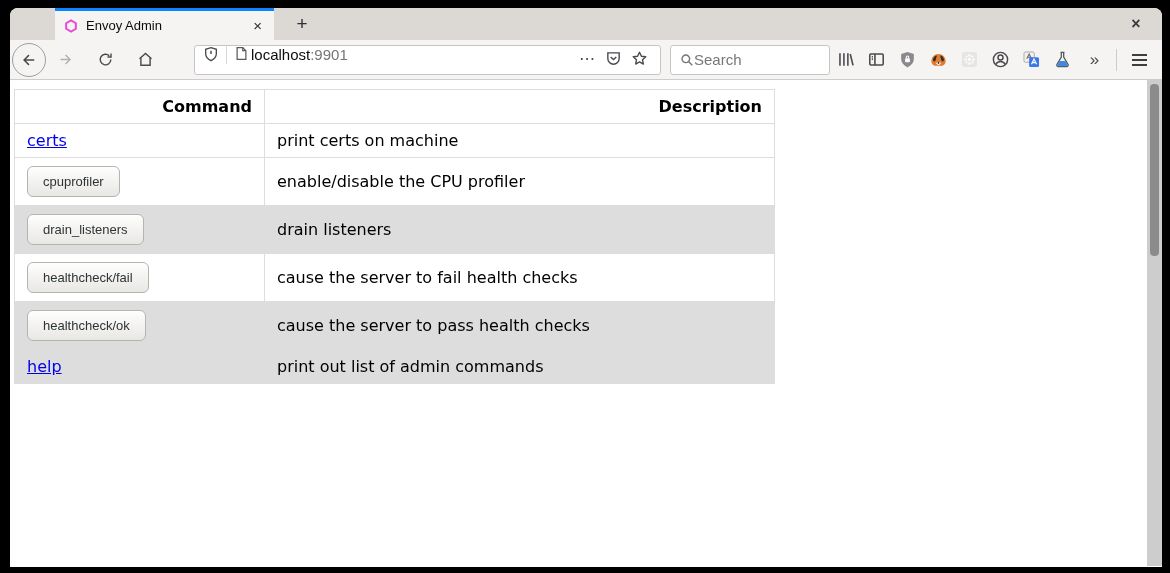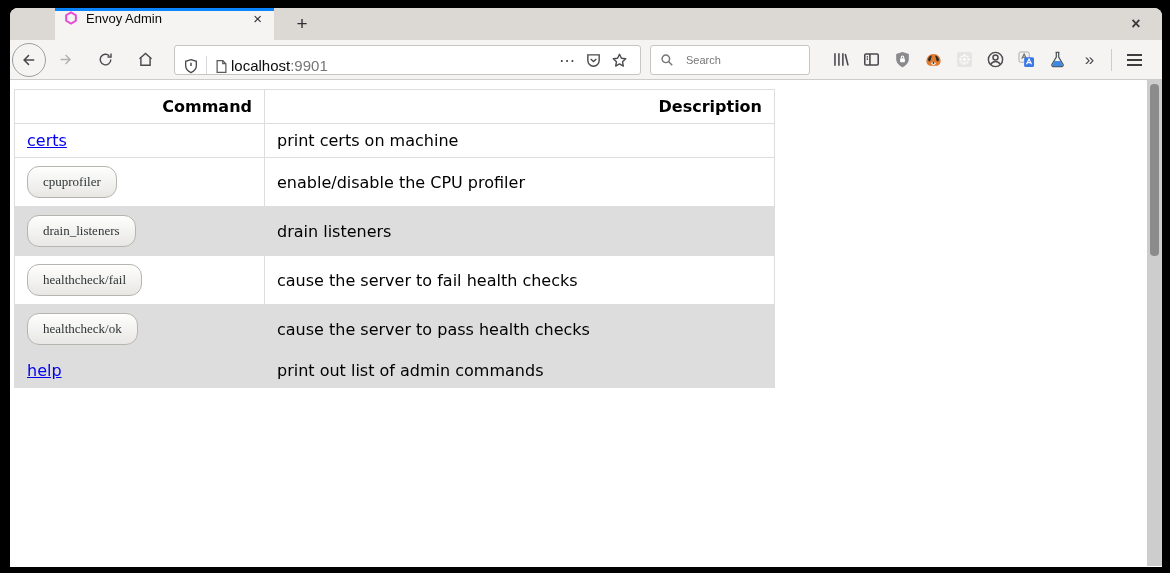--- a/index.html
+++ b/index.html
@@ -15,21 +15,21 @@
   *{margin:0;padding:0;box-sizing:border-box;}
   html,body{width:1170px;height:573px;background:#000;overflow:hidden;
     font-family:"Liberation Sans","DejaVu Sans",sans-serif;}
   .window{position:absolute;left:10px;top:8px;width:1152px;height:559px;
     border-radius:8px 8px 0 0;overflow:hidden;background:#fff;}
 
   
   .tabbar{position:relative;height:32px;background:var(--tabbar-bg);}
   .tab{position:absolute;left:45px;top:0;width:219px;height:32px;
     background:var(--chrome-bg);border-top:3px solid var(--accent);
-    display:flex;padding:0 9px;cursor:default;}
+    display:flex;align-items:center;padding:0 9px;cursor:default;}
   .favicon{width:14px;height:14px;flex:0 0 auto;}
   .tab-title{flex:1;font-size:13px;color:#0c0c0d;margin-left:8px;white-space:nowrap;
     overflow:hidden;}
   .tab-close{font-size:15px;color:#2e2e33;padding:0 3px;cursor:pointer;line-height:1;}
   .newtab{position:absolute;left:278px;top:3px;width:28px;height:26px;
     font-size:19px;color:#2e2e33;display:flex;align-items:center;justify-content:center;
     cursor:pointer;}
   .win-close{position:absolute;right:14px;top:4px;width:24px;height:24px;
     font-size:16px;font-weight:bold;color:#38383d;display:flex;align-items:center;
     justify-content:center;cursor:pointer;}
@@ -38,35 +38,35 @@
   .navbar{height:40px;background:var(--chrome-bg);border-bottom:1px solid #ccc;
     display:flex;align-items:center;padding:0 12px 0 2px;}
   .nav-btn{width:30px;height:30px;display:flex;align-items:center;justify-content:center;
     flex:0 0 auto;cursor:pointer;}
   .nav-btn svg{width:17px;height:17px;}
   .back-btn{width:34px;height:34px;border:1px solid #9e9e9e;border-radius:50%;
     background:var(--chrome-bg);margin-right:4px;}
   .back-btn svg{width:18px;height:18px;}
   .nav-gap{width:10px;flex:0 0 auto;}
 
-  .urlbar{margin-left:14px;width:467px;height:30px;background:#fff;
-    border:1px solid #c6c5c4;border-radius:3px;display:flex;align-items:flex-end;
+  .urlbar{margin-left:34px;width:467px;height:30px;background:#fff;
+    border:1px solid #c6c5c4;border-radius:3px;display:flex;align-items:flex-start;
     padding:0 8px;flex:0 0 auto;cursor:text;}
   .urlbar .sep{width:1px;height:18px;background:#d7d7db;margin:0 7px;}
   .url-text{font-size:15px;margin-left:2px;white-space:nowrap;}
   .url-host{color:#0c0c0d;}
   .url-port{color:#757575;}
   .url-spacer{flex:1;}
   .url-action{display:flex;align-items:center;justify-content:center;width:26px;
     height:26px;cursor:pointer;color:var(--icon);}
 
   .searchbar{margin-left:9px;width:160px;height:30px;background:#fff;
     border:1px solid #c6c5c4;border-radius:3px;display:flex;align-items:center;
     padding:0 9px;flex:0 0 auto;cursor:text;}
-  .search-placeholder{color:#777;font-size:11px;margin-left:12px;}
+  .search-placeholder{color:#777;font-size:15px;margin-left:0;}
 
   .right-icons{margin-left:auto;display:flex;align-items:center;flex:0 0 auto;}
   .tool-btn{width:31px;height:30px;display:flex;align-items:center;justify-content:center;
     cursor:pointer;}
   .tool-btn svg{width:19px;height:19px;}
   .chevrons{font-size:17px;color:var(--icon);letter-spacing:-2px;}
   .toolbar-sep{width:1px;height:22px;background:#ccc;margin:0 7px;}
   .hamburger{display:flex;flex-direction:column;gap:3px;width:31px;height:30px;
     align-items:center;justify-content:center;cursor:pointer;}
   .hamburger span{display:block;width:15px;height:2px;background:#3e3e42;}
@@ -82,23 +82,23 @@
     font-family:"DejaVu Sans","Liberation Sans",sans-serif;font-size:16px;
     table-layout:fixed;width:761px;}
   .cmd-table th,.cmd-table td{border:1px solid #ddd;text-align:left;
     padding:7px 12px;vertical-align:middle;}
   .cmd-table th{font-weight:bold;font-size:16px;color:#000;text-align:right;}
   .col-cmd{width:250px;}
   .cmd-table tr.alt{background:var(--row-gray);}
   .cmd-table a{color:var(--link);text-decoration:underline;}
   .cmd-table td.desc-cell{color:#000;margin-top:17px;}
   td.btn-cell{padding:8px 12px;}
-  .gtk-btn{font-family:Liberation Serif, serif;font-size:13px;
+  .gtk-btn{font-family:Liberation Sans, sans-serif;font-size:13px;
     color:#2e3436;background:linear-gradient(#fefefd,#e8e7e4);
-    border:1px solid #b7b4af;border-radius:12px;padding:7px 15px;cursor:pointer;
+    border:1px solid #b7b4af;border-radius:6px;padding:7px 15px;cursor:pointer;
     box-shadow:0 1px 0 rgba(255,255,255,.6) inset;}
 </style>
 </head>
 <body>
 
 <div class="window">
 
   <div class="tabbar">
     <div class="tab">
       <svg class="favicon" viewBox="0 0 24 24" fill="none" stroke="#e64ad7" stroke-width="3.4">

